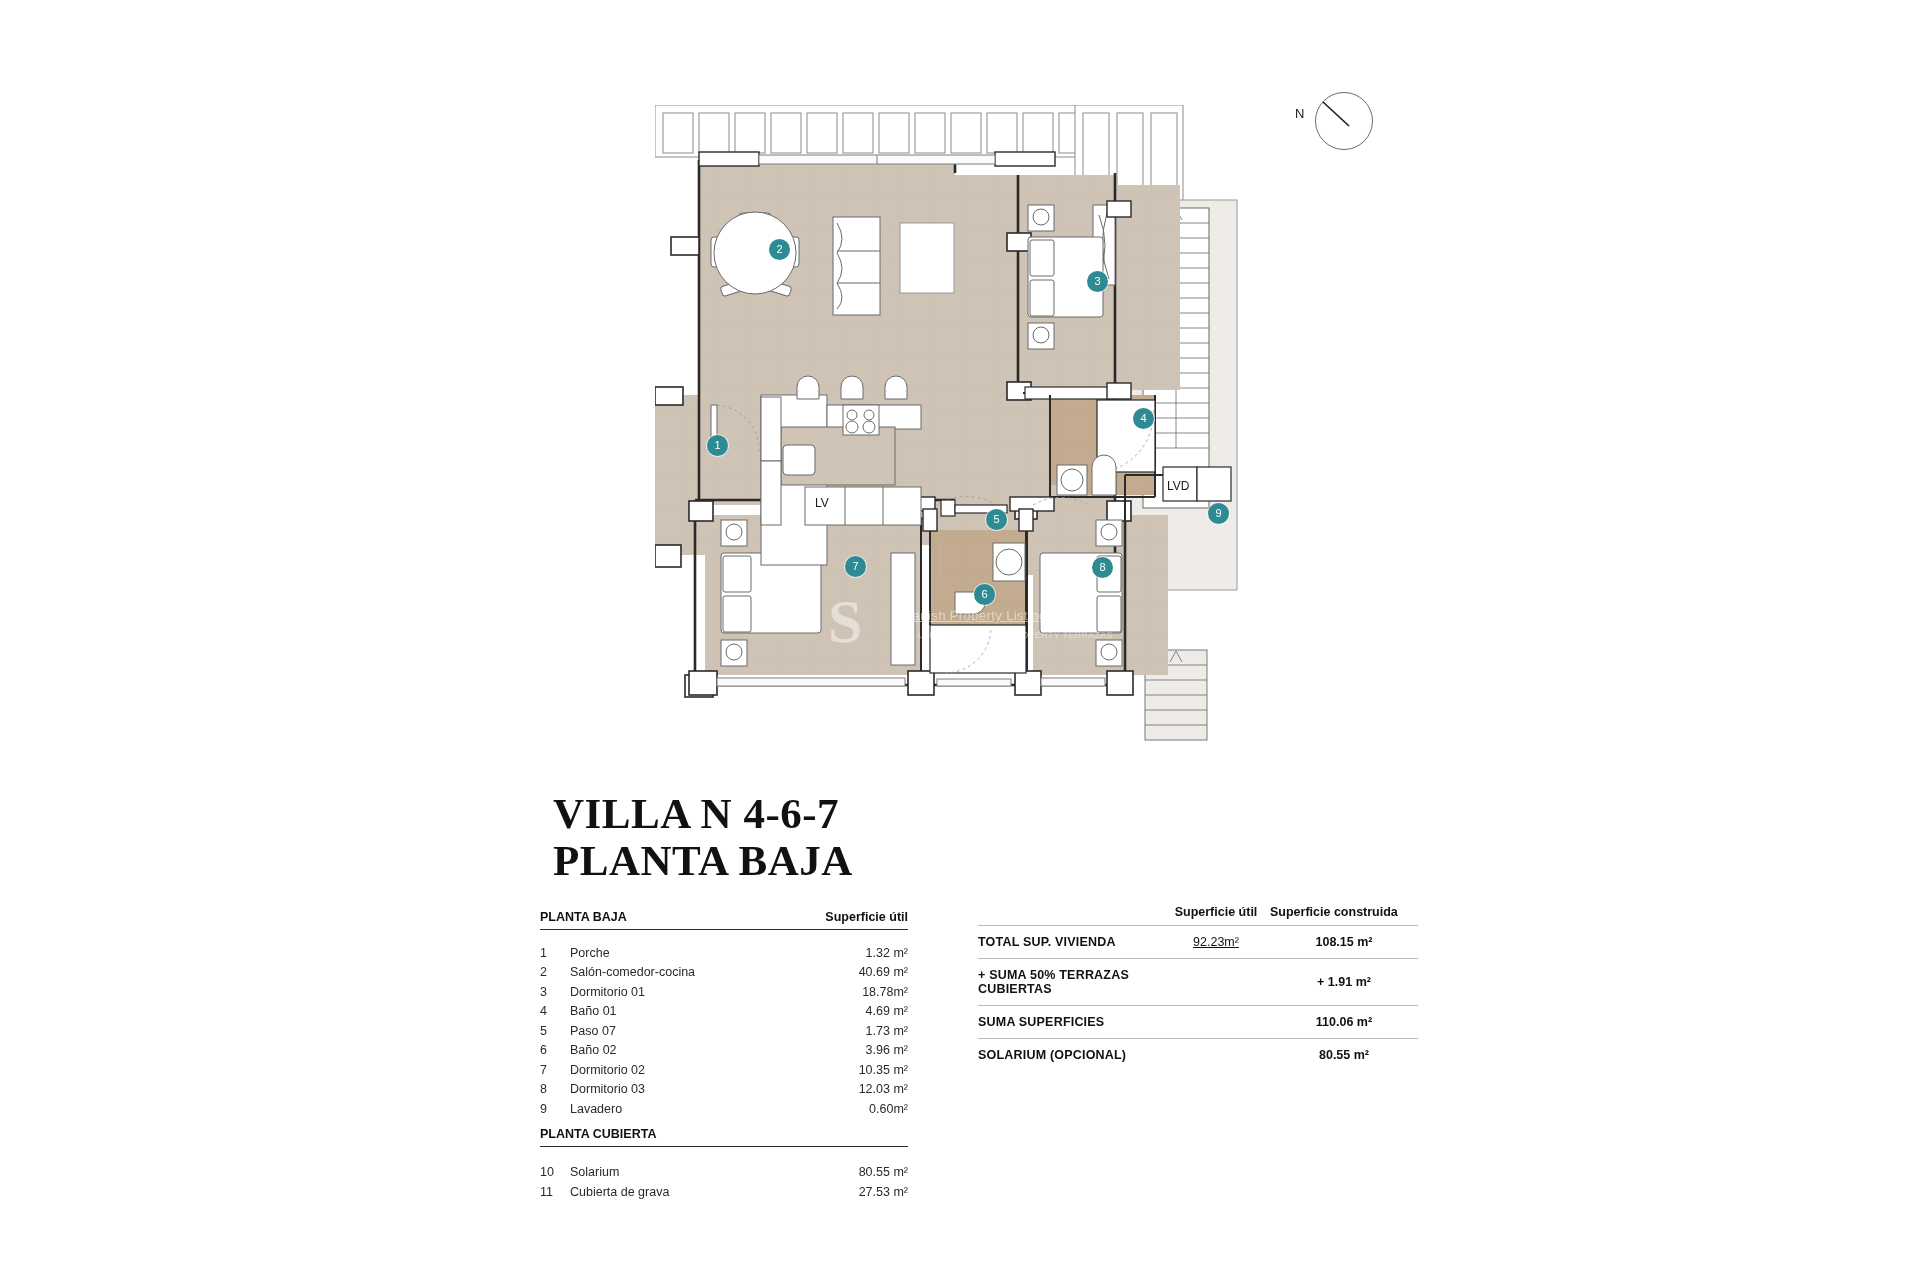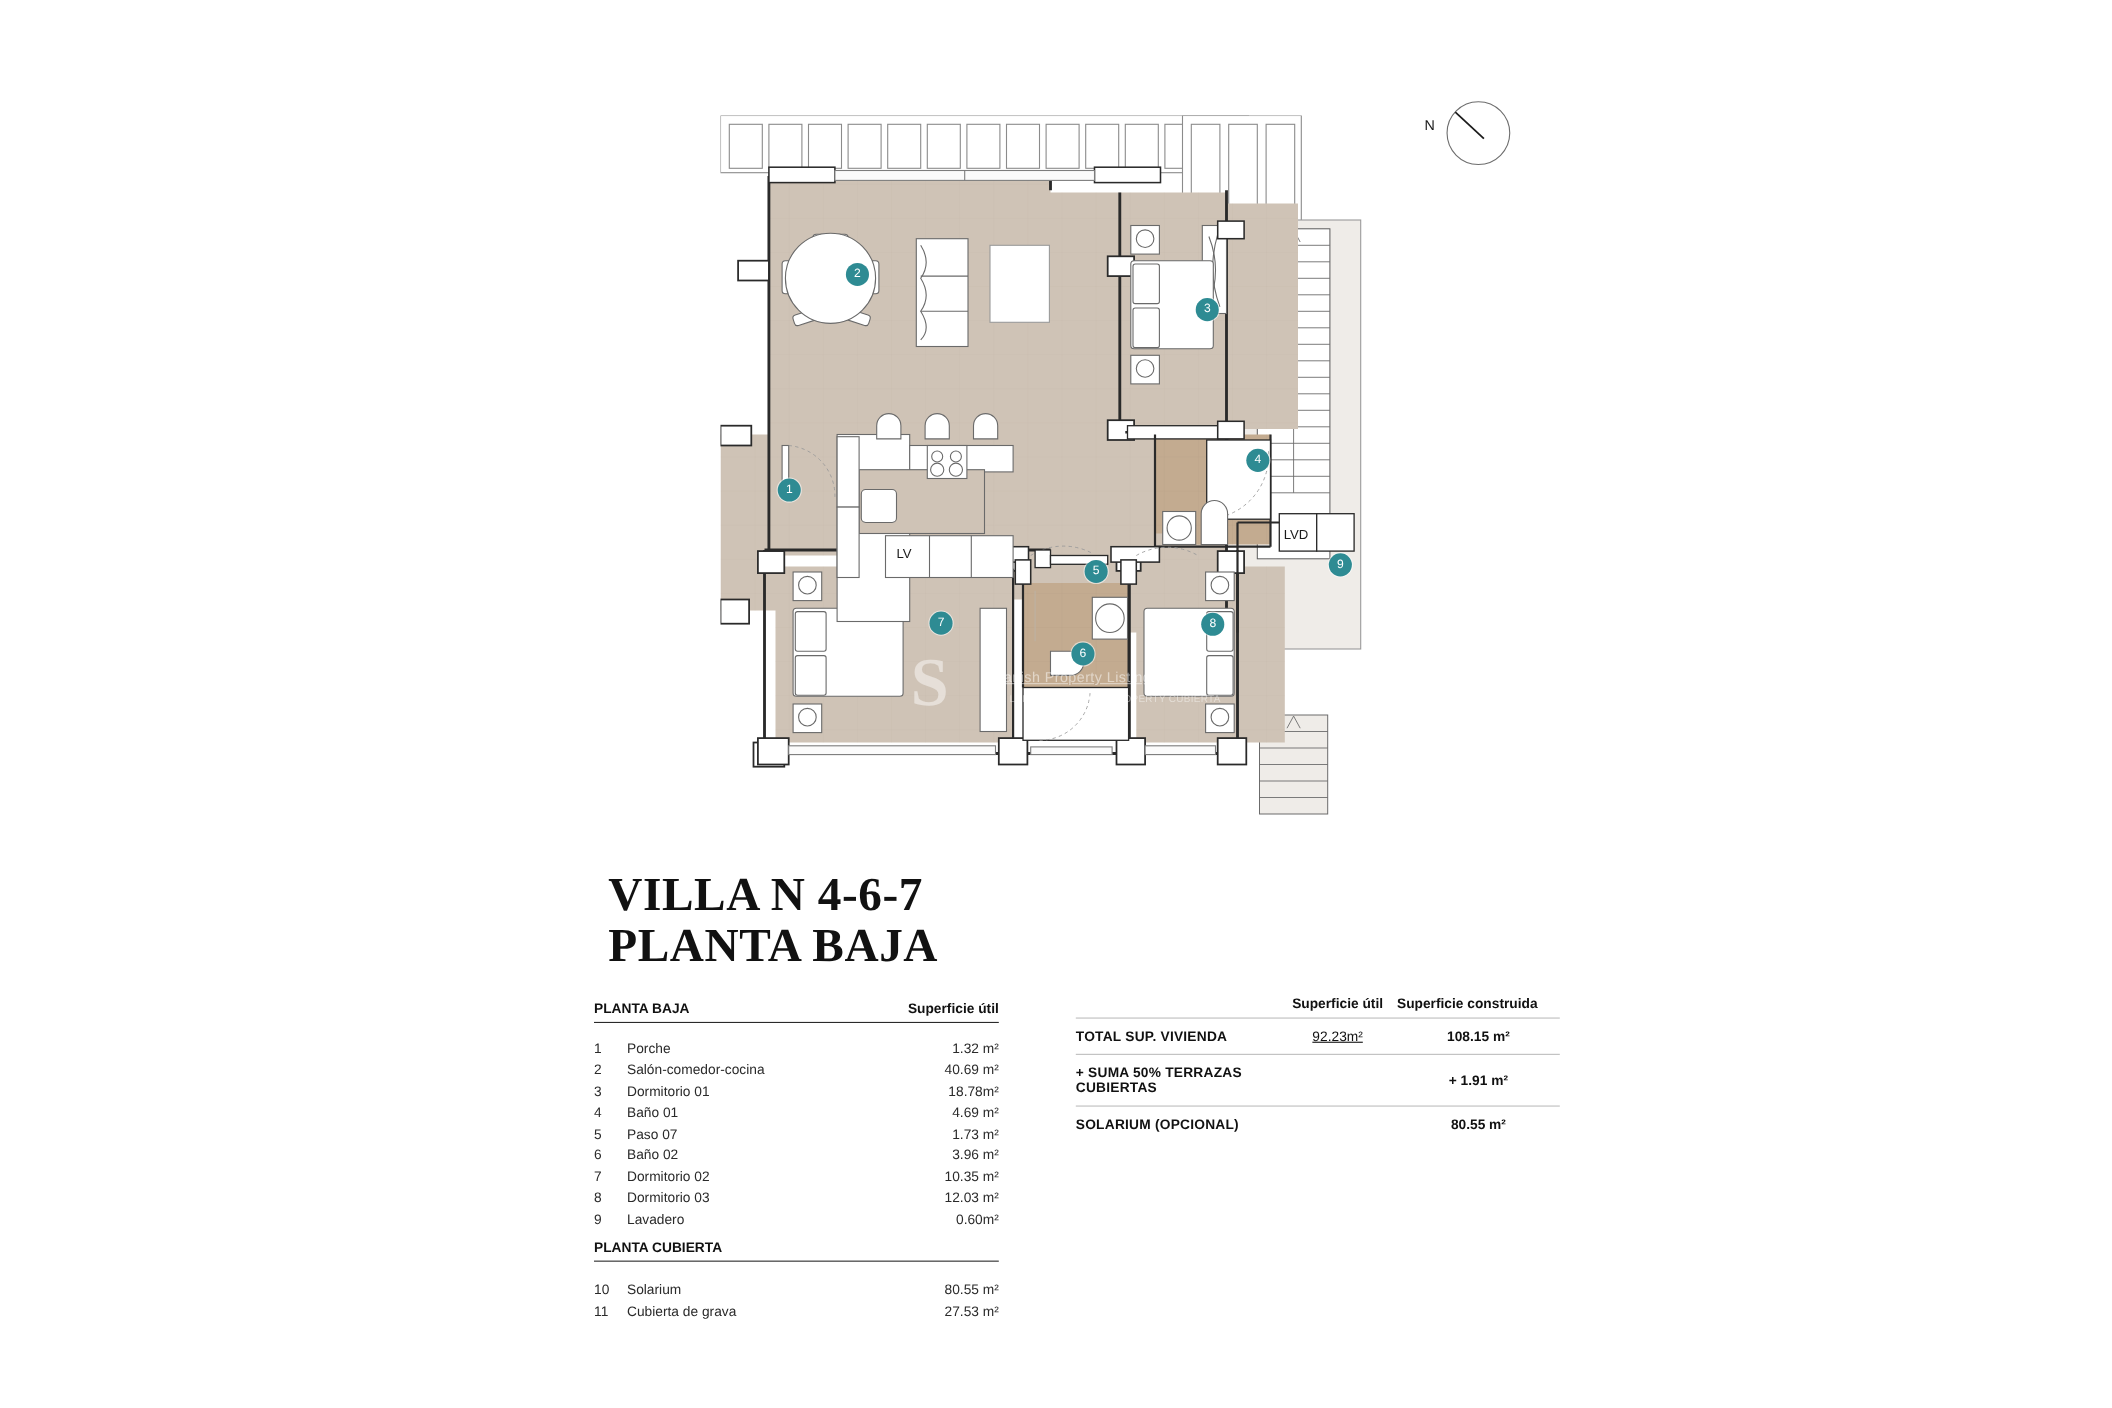--- a/index.html
+++ b/index.html
@@ -413,21 +413,21 @@
     <div class="badge" style="left:331px;top:404px">5</div>
     <div class="badge" style="left:319px;top:479px">6</div>
     <div class="badge" style="left:190px;top:451px">7</div>
     <div class="badge" style="left:437px;top:452px">8</div>
     <div class="badge" style="left:553px;top:398px">9</div>
   </div>
 
   <div id="watermark">
     <div class="wm-s">S</div>
     <div class="wm-main">Spanish Property Listings</div>
-    <div class="wm-sub">THE LARGEST SPANISH PROPERTY CUBIERTA</div>
+    <div class="wm-sub">THE LARGEST SPANISH PROPERTY TERRAZAS</div>
   </div>
 
   <div id="title">
     <div>VILLA N 4-6-7</div>
     <div>PLANTA BAJA</div>
   </div>
 
   <div class="tbl" id="left-table">
     <div class="sec-head">
       <span class="sh-label">PLANTA BAJA</span>
@@ -511,19 +511,24 @@
       <span class="c1">TOTAL SUP. VIVIENDA</span>
       <span class="c2">92.23m²</span>
       <span class="c3">108.15 m²</span>
     </div>
     <div class="rrow">
       <span class="c1">+ SUMA 50% TERRAZAS CUBIERTAS</span>
       <span class="c2"></span>
       <span class="c3">+ 1.91 m²</span>
     </div>
     <div class="rrow">
+      <span class="c1">SUMA SUPERFICIES</span>
+      <span class="c2"></span>
+      <span class="c3">110.06 m²</span>
+    </div>
+    <div class="rrow">
       <span class="c1">SOLARIUM (OPCIONAL)</span>
       <span class="c2"></span>
       <span class="c3">80.55 m²</span>
     </div>
   </div>
 
 </div>
 
 </body></html>

